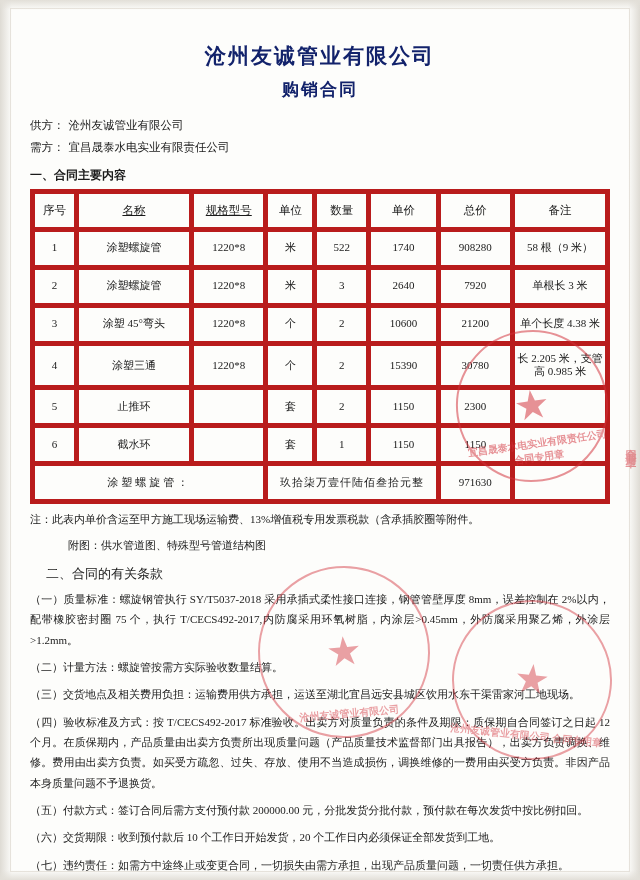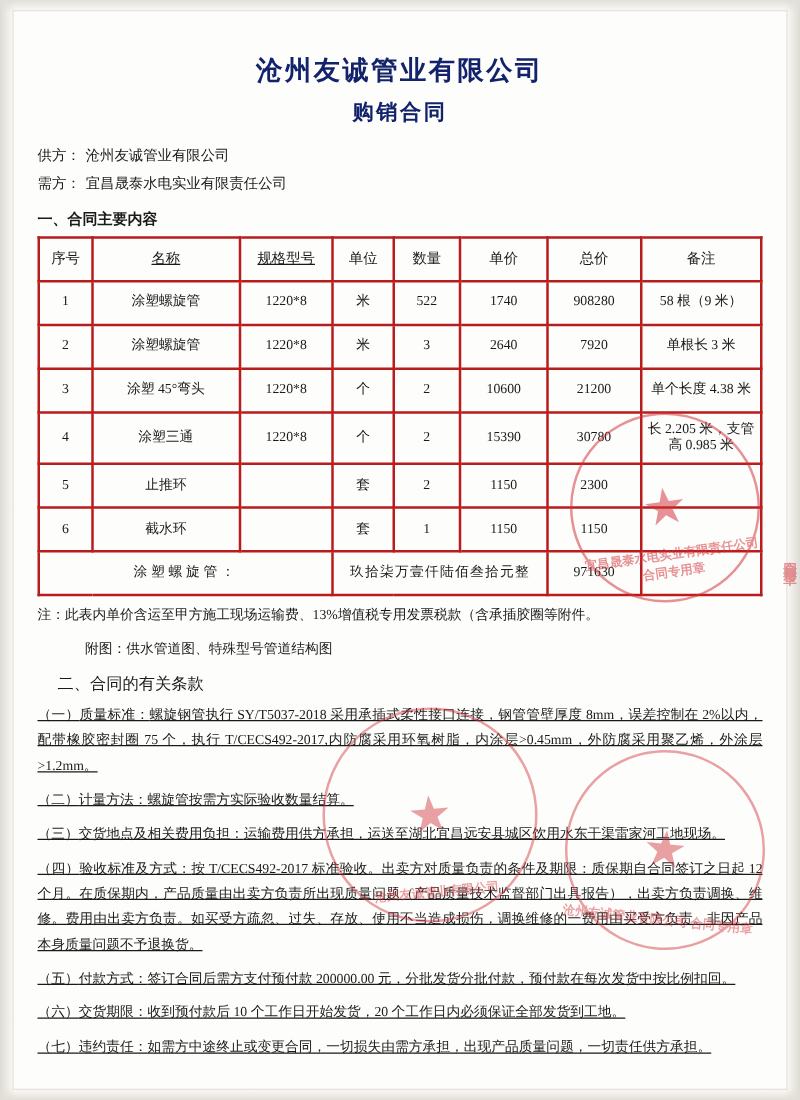--- a/index.html
+++ b/index.html
@@ -83,21 +83,21 @@
     font-weight: bold;
     margin: 8px 0 5px 0;
   }
   table.maintable {
     width: 100%;
     border-collapse: collapse;
     font-size: 11px;
     table-layout: fixed;
   }
   table.maintable th, table.maintable td {
-    border: 2px solid #b91c1c;
+    border: 5px solid #b91c1c;
     text-align: center;
     padding: 6px 2px;
     height: 21px;
     vertical-align: middle;
     line-height: 1.25;
   }
   table.maintable th {
     font-weight: normal;
     font-size: 11.5px;
   }
@@ -134,21 +134,20 @@
     font-size: 11px;
     line-height: 1.85;
     margin-bottom: 7px;
     text-align: justify;
   }
   .clause .ctag {
     white-space: nowrap;
   }
   .clause p {
     margin: 0;
-    text-decoration: underline;
   }
   
   .stamp {
     position: absolute;
     z-index: 5;
     pointer-events: none;
     opacity: .78;
   }
   .round-stamp {
     border-radius: 50%;

